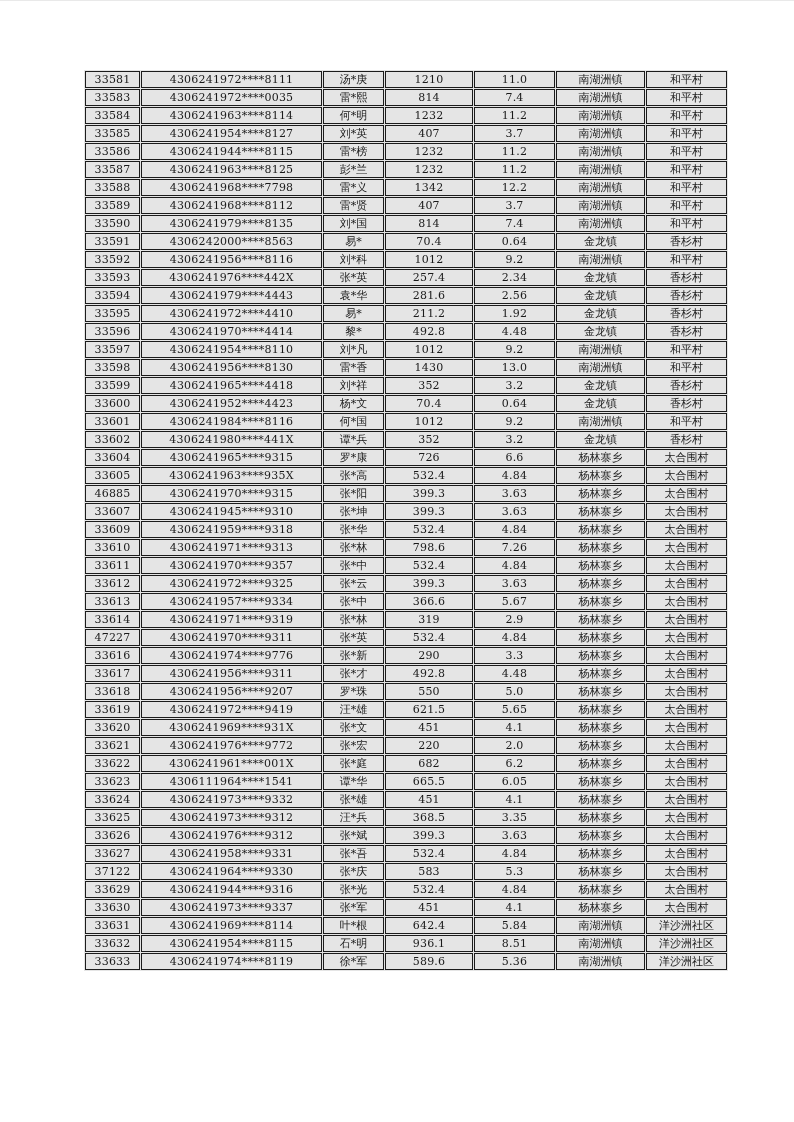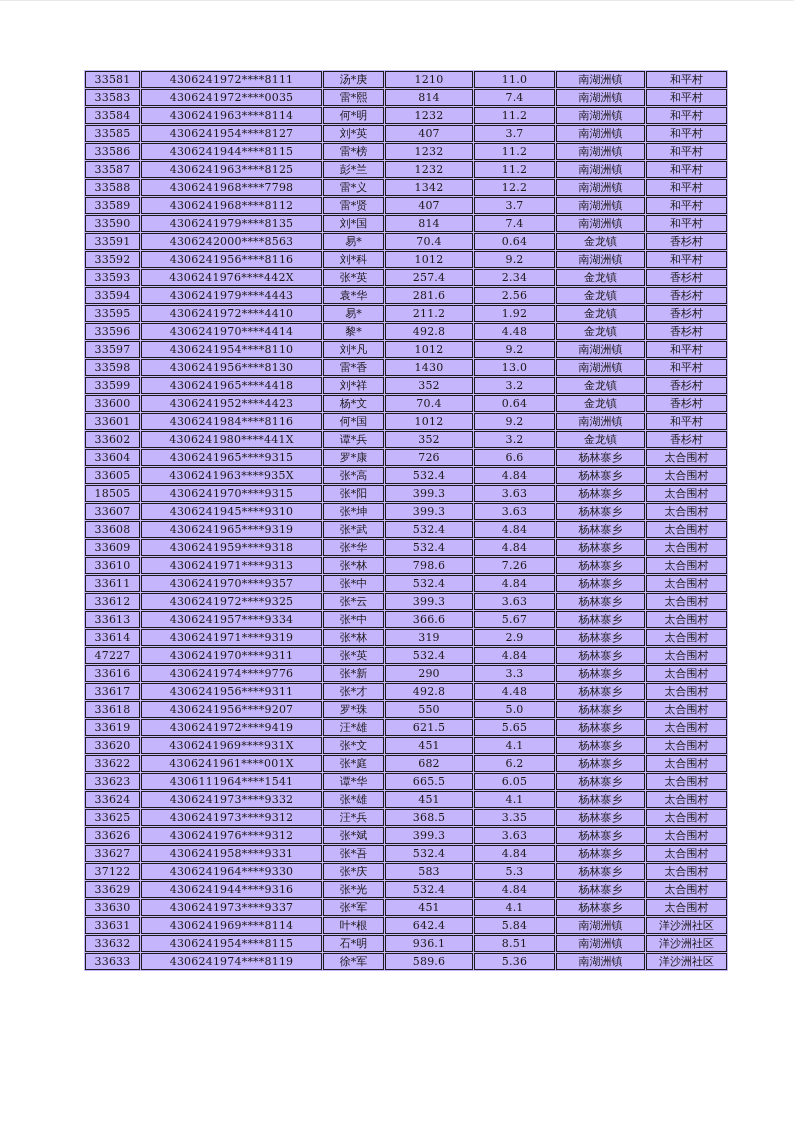--- a/index.html
+++ b/index.html
@@ -23,21 +23,21 @@
     background: #e9e9e9;
   }
   table.records {
     position: absolute;
     left: 84px;
     top: 70px;
     width: 636px;
     table-layout: fixed;
     border-collapse: separate;
     border-spacing: 1px;
-    background: #c4b5fd;
+    background: #e5e5e5;
   }
   table.records td {
     box-sizing: border-box;
     border: 1px solid #1c1c1c;
     height: 15.2px;
     line-height: 15px;
     padding: 0 2px;
     text-align: center;
     vertical-align: middle;
     font-size: 11px;
@@ -267,47 +267,38 @@
         <tr>
           <td class="num">33605</td>
           <td class="num">4306241963****935X</td>
           <td>张*高</td>
           <td class="num">532.4</td>
           <td class="num">4.84</td>
           <td>杨林寨乡</td>
           <td>太合围村</td>
         </tr>
         <tr>
-          <td class="num">18505</td>
+          <td class="num">46885</td>
           <td class="num">4306241970****9315</td>
           <td>张*阳</td>
           <td class="num">399.3</td>
           <td class="num">3.63</td>
           <td>杨林寨乡</td>
           <td>太合围村</td>
         </tr>
         <tr>
           <td class="num">33607</td>
           <td class="num">4306241945****9310</td>
           <td>张*坤</td>
           <td class="num">399.3</td>
           <td class="num">3.63</td>
           <td>杨林寨乡</td>
           <td>太合围村</td>
         </tr>
         <tr>
-          <td class="num">33608</td>
-          <td class="num">4306241965****9319</td>
-          <td>张*武</td>
-          <td class="num">532.4</td>
-          <td class="num">4.84</td>
-          <td>杨林寨乡</td>
-          <td>太合围村</td>
-        </tr>
-        <tr>
           <td class="num">33609</td>
           <td class="num">4306241959****9318</td>
           <td>张*华</td>
           <td class="num">532.4</td>
           <td class="num">4.84</td>
           <td>杨林寨乡</td>
           <td>太合围村</td>
         </tr>
         <tr>
           <td class="num">33610</td>
@@ -402,20 +393,29 @@
         <tr>
           <td class="num">33620</td>
           <td class="num">4306241969****931X</td>
           <td>张*文</td>
           <td class="num">451</td>
           <td class="num">4.1</td>
           <td>杨林寨乡</td>
           <td>太合围村</td>
         </tr>
         <tr>
+          <td class="num">33621</td>
+          <td class="num">4306241976****9772</td>
+          <td>张*宏</td>
+          <td class="num">220</td>
+          <td class="num">2.0</td>
+          <td>杨林寨乡</td>
+          <td>太合围村</td>
+        </tr>
+        <tr>
           <td class="num">33622</td>
           <td class="num">4306241961****001X</td>
           <td>张*庭</td>
           <td class="num">682</td>
           <td class="num">6.2</td>
           <td>杨林寨乡</td>
           <td>太合围村</td>
         </tr>
         <tr>
           <td class="num">33623</td>

